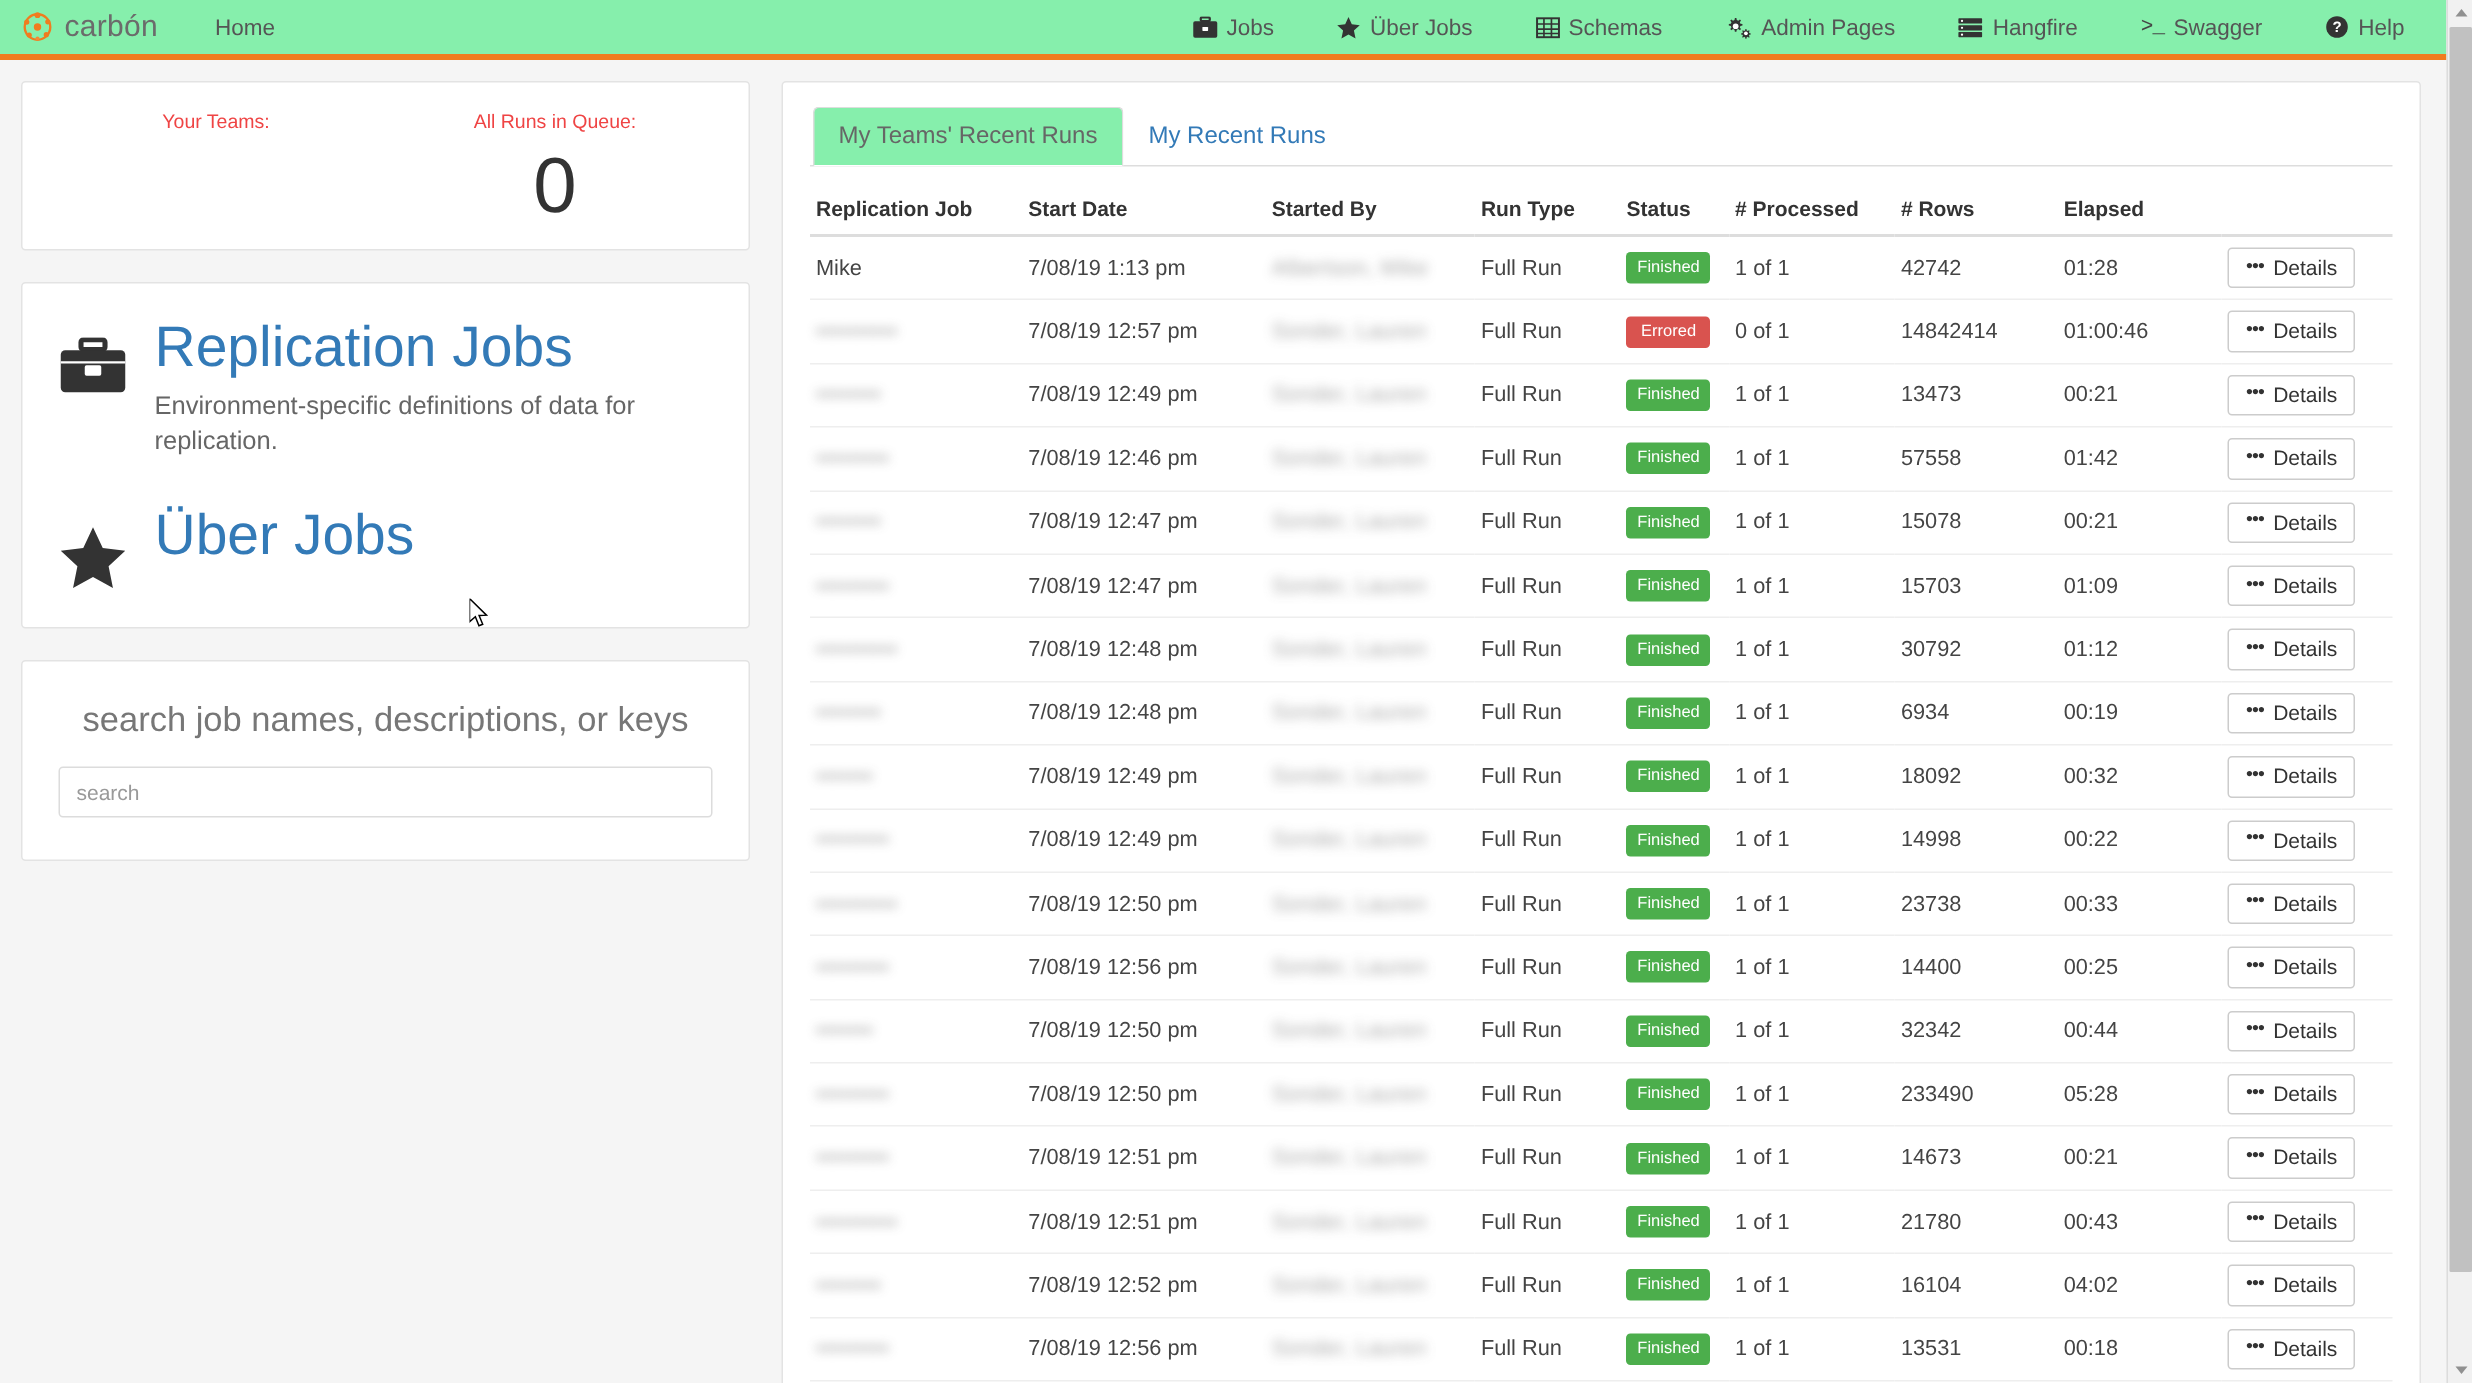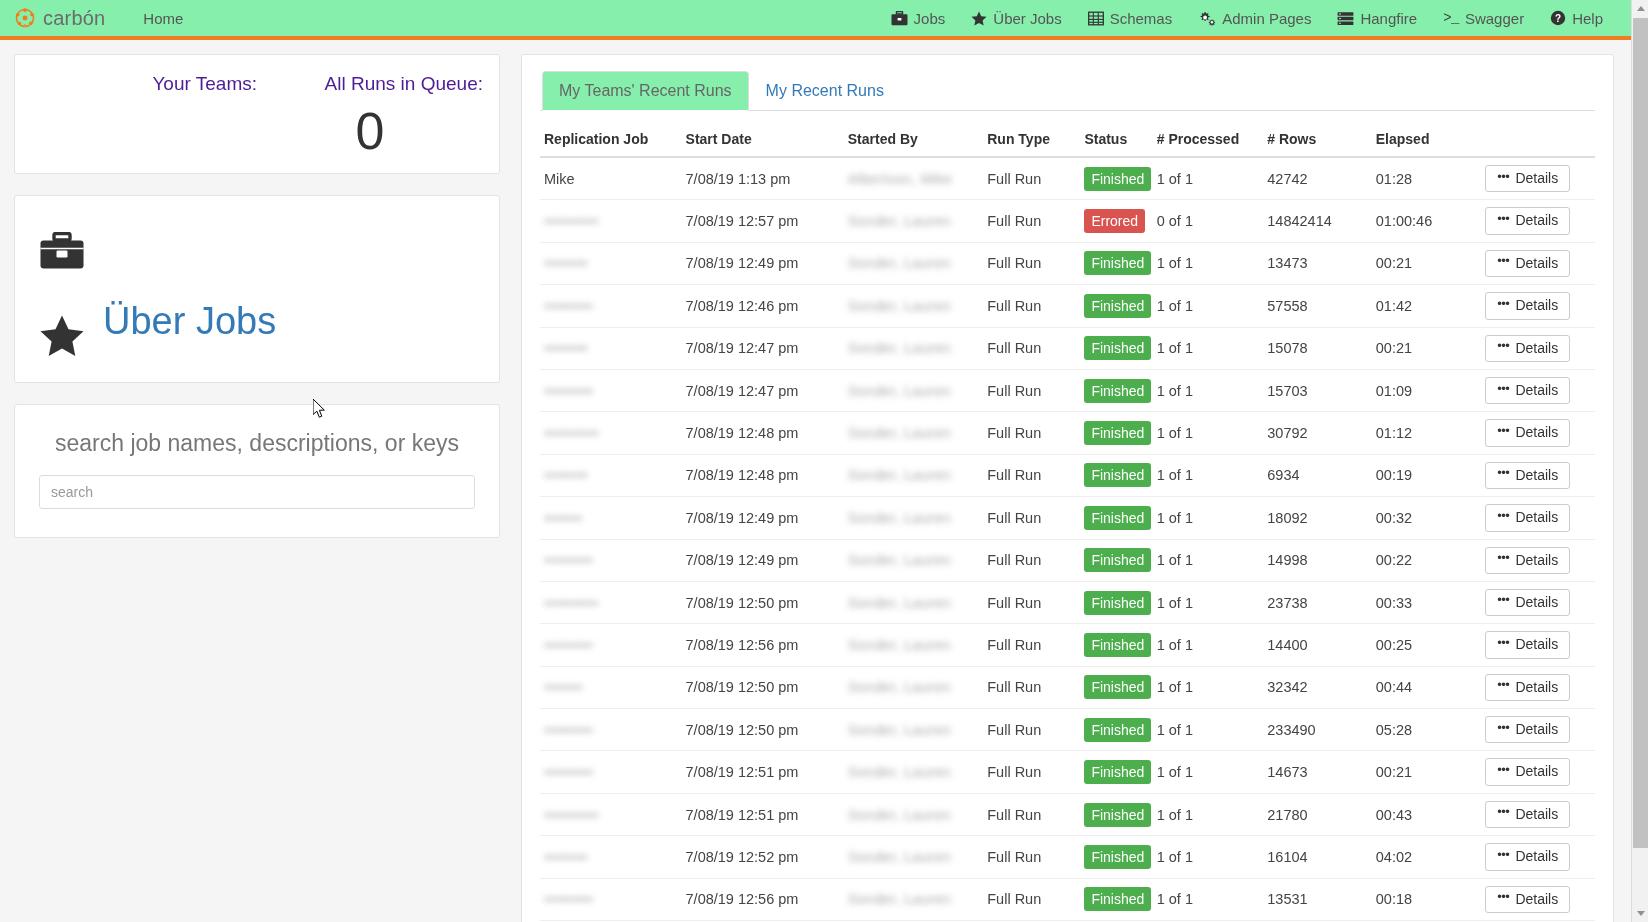--- a/index.html
+++ b/index.html
@@ -48,21 +48,21 @@
   .nav-home {
     font-size: 15px;
     color: #555;
     text-decoration: none;
     padding: 4px 8px;
   }
   .nav-right {
     margin-left: auto;
     display: flex;
     align-items: center;
-    gap: 26px;
+    gap: 42px;
     padding-right: 10px;
   }
   .nav-link {
     display: flex;
     align-items: center;
     gap: 6px;
     font-size: 15px;
     color: #555;
     text-decoration: none;
     white-space: nowrap;
@@ -92,25 +92,24 @@
     border: 1px solid #e3e3e3;
     border-radius: 3px;
     margin-bottom: 21px;
   }
 
   
   .teams-panel { padding: 14px 16px 16px; }
   .teams-row { display: flex; }
   .teams-col { flex: 1 1 50%; text-align: center; }
   .panel-heading {
-    font-size: 19px;
-    color: #4c1d95;
+    font-size: 13px;
+    color: #ef4444;
     font-weight: 400;
     margin: 4px 0 10px;
-    text-align: right;
   }
   .teams-list {
     font-size: 13.5px;
     color: #777;
     line-height: 1.45;
     padding: 0 4px;
   }
   .queue-count {
     font-size: 52px;
     color: #333;
@@ -242,21 +241,21 @@
     filter: blur(3.4px);
     opacity: .85;
     user-select: none;
     letter-spacing: .3px;
   }
 
   .badge {
     display: inline-block;
     min-width: 56px;
     text-align: center;
-    font-size: 14px;
+    font-size: 11px;
     line-height: 1;
     padding: 5px 7px;
     border-radius: 3px;
     color: #fff;
     font-weight: 400;
   }
   .badge-finished { background: #4cae4c; }
   .badge-errored  { background: #d9534f; }
 
   .details-btn {
@@ -447,20 +446,24 @@
       <div class="panel jobs-panel">
 
         <div class="job-block">
           <div class="job-icon">
             <svg width="46" height="38" viewBox="0 0 46 38" aria-hidden="true">
               <rect x="15" y="1.5" width="16" height="6.5" rx="1.6" fill="none" stroke="#333" stroke-width="3.4"></rect>
               <rect x="1.5" y="8.5" width="43" height="28" rx="3" fill="#333"></rect>
               <rect x="17.5" y="18.5" width="11" height="7" rx="1.2" fill="#fff"></rect>
               <line x1="1.5" y1="16.5" x2="44.5" y2="16.5" stroke="#fff" stroke-width="1.5"></line>
             </svg>
+          </div>
+          <div class="job-body">
+            <a class="job-title" href="#">Replication Jobs</a>
+            <p class="job-desc">Environment-specific definitions of data for replication.</p>
           </div>
         </div>
 
         <div class="job-block">
           <div class="job-icon">
             <svg width="46" height="42" viewBox="0 0 46 42" aria-hidden="true">
               <polygon points="23,1.5 29.5,15.3 44.5,17.2 33.4,27.5 36.3,42 23,34.6 9.7,42 12.6,27.5 1.5,17.2 16.5,15.3" fill="#333"></polygon>
             </svg>
           </div>
           <div class="job-body">

